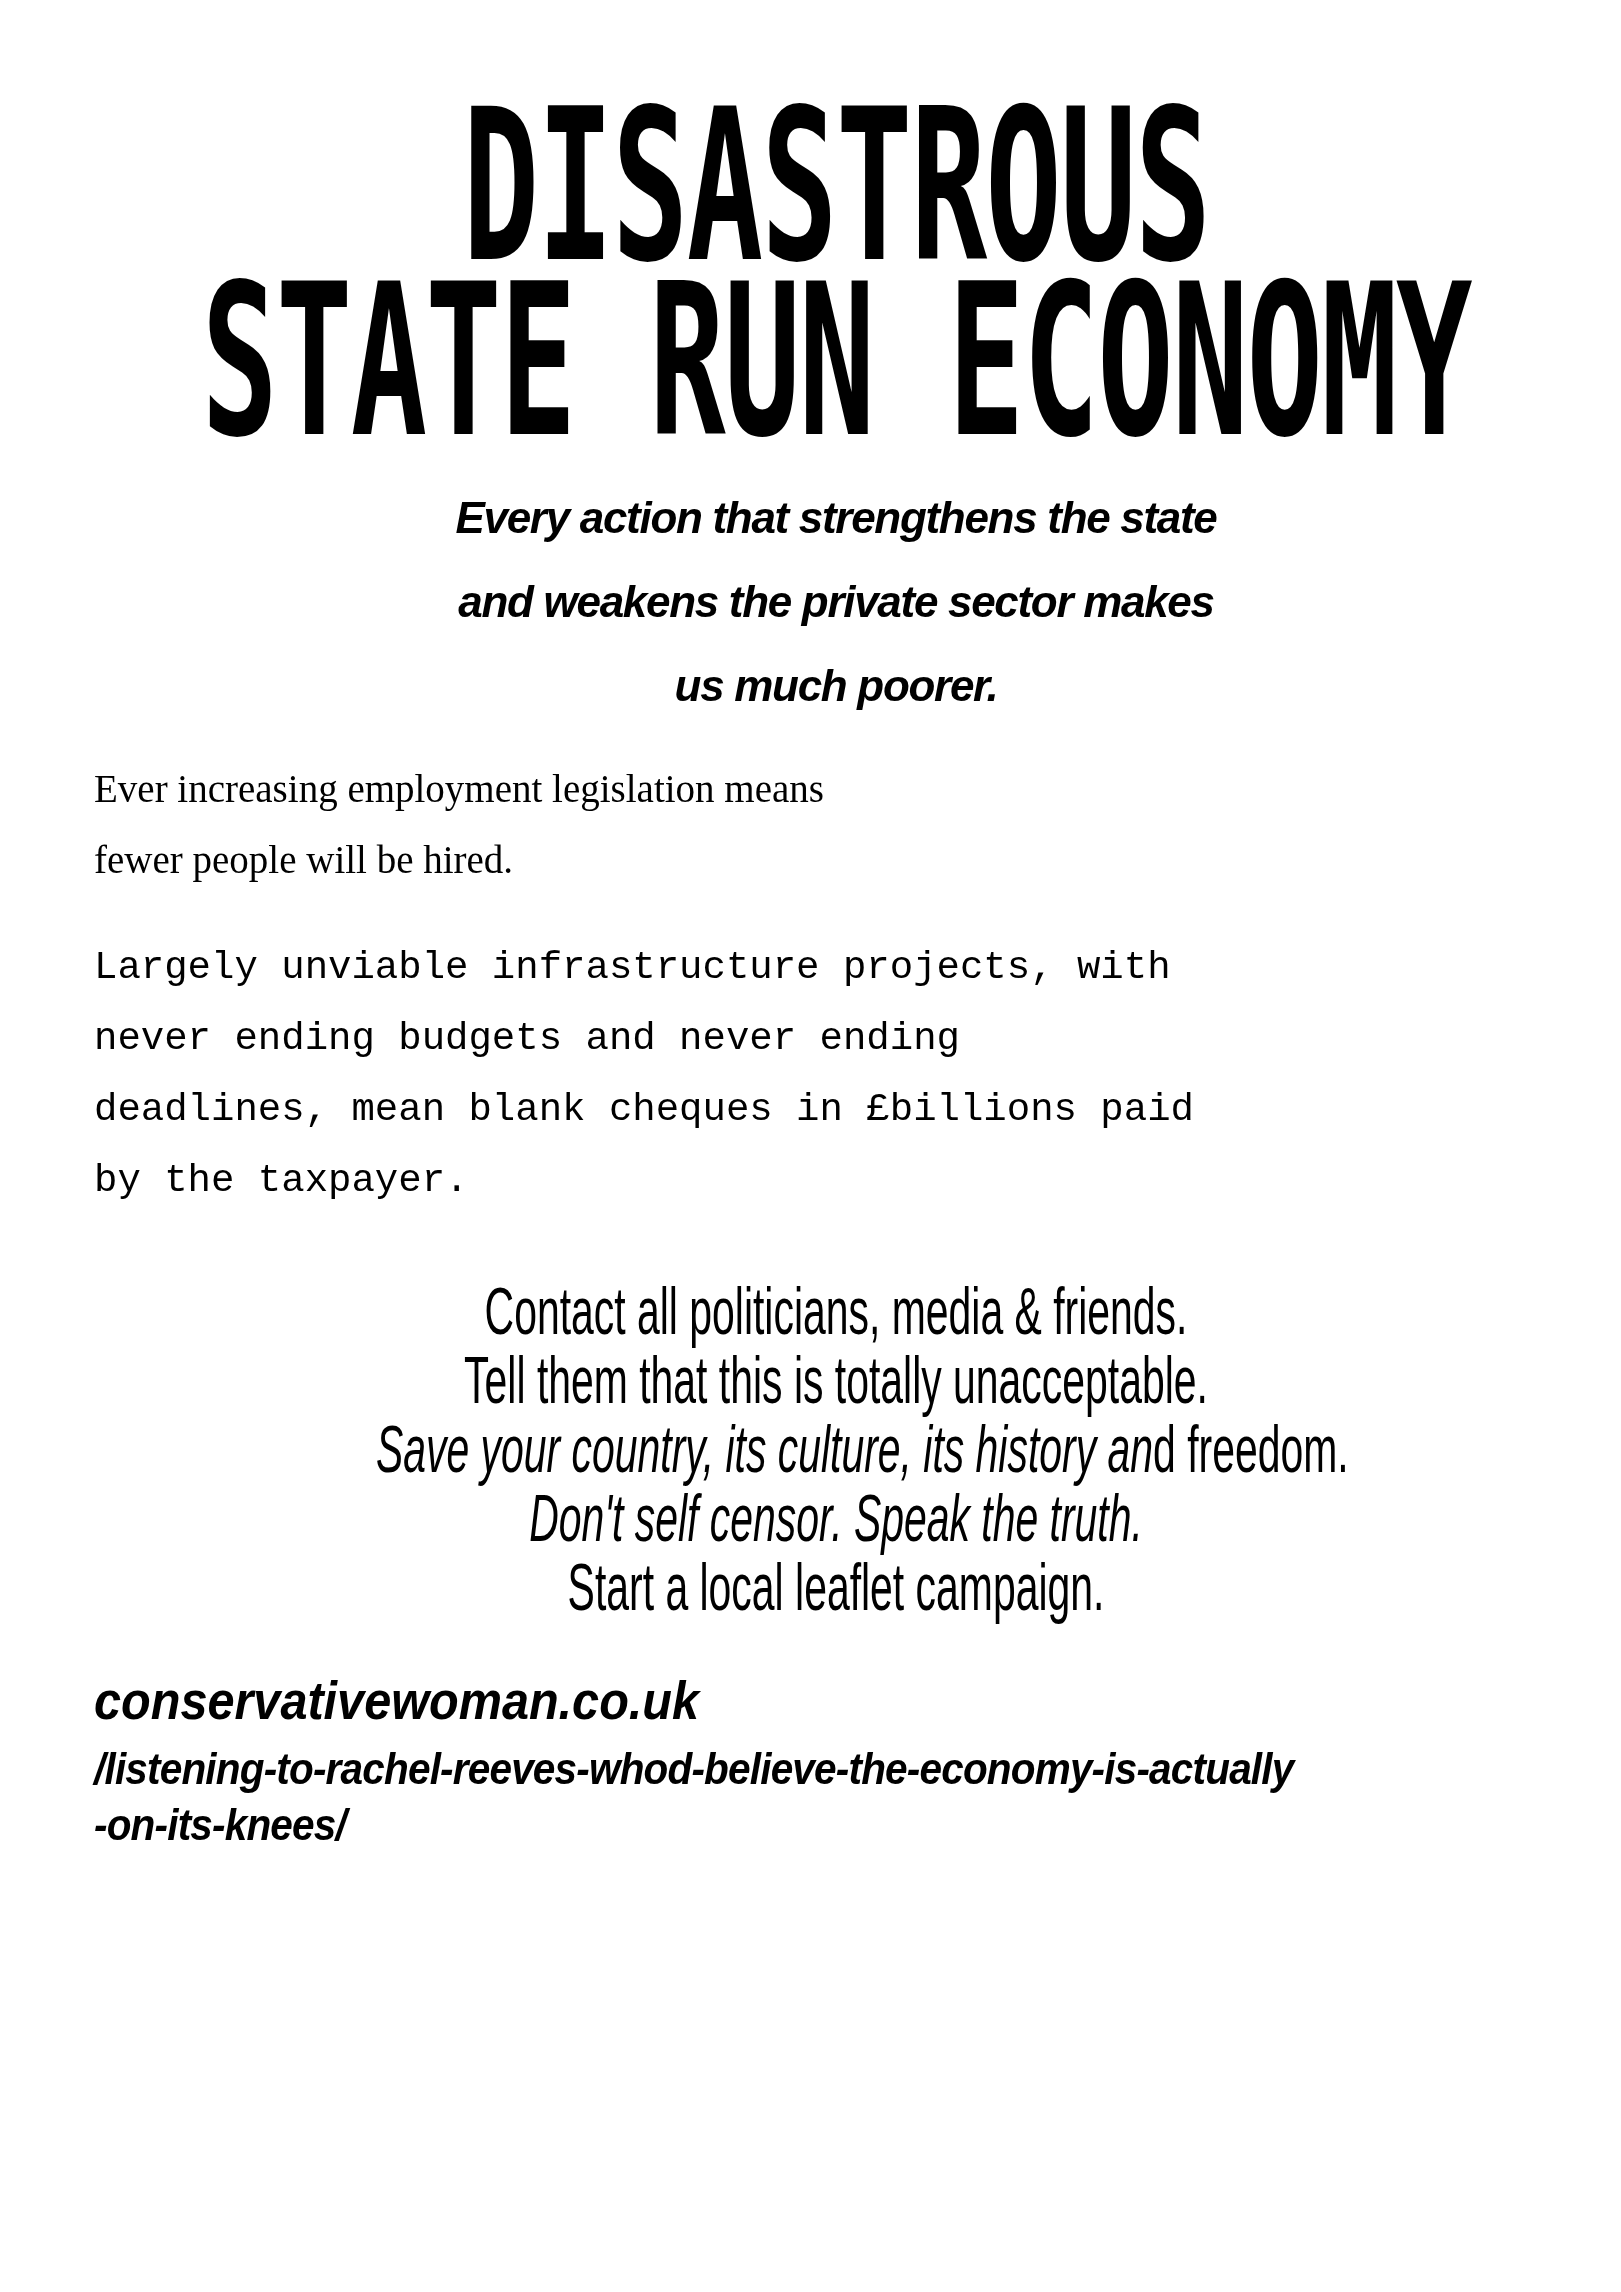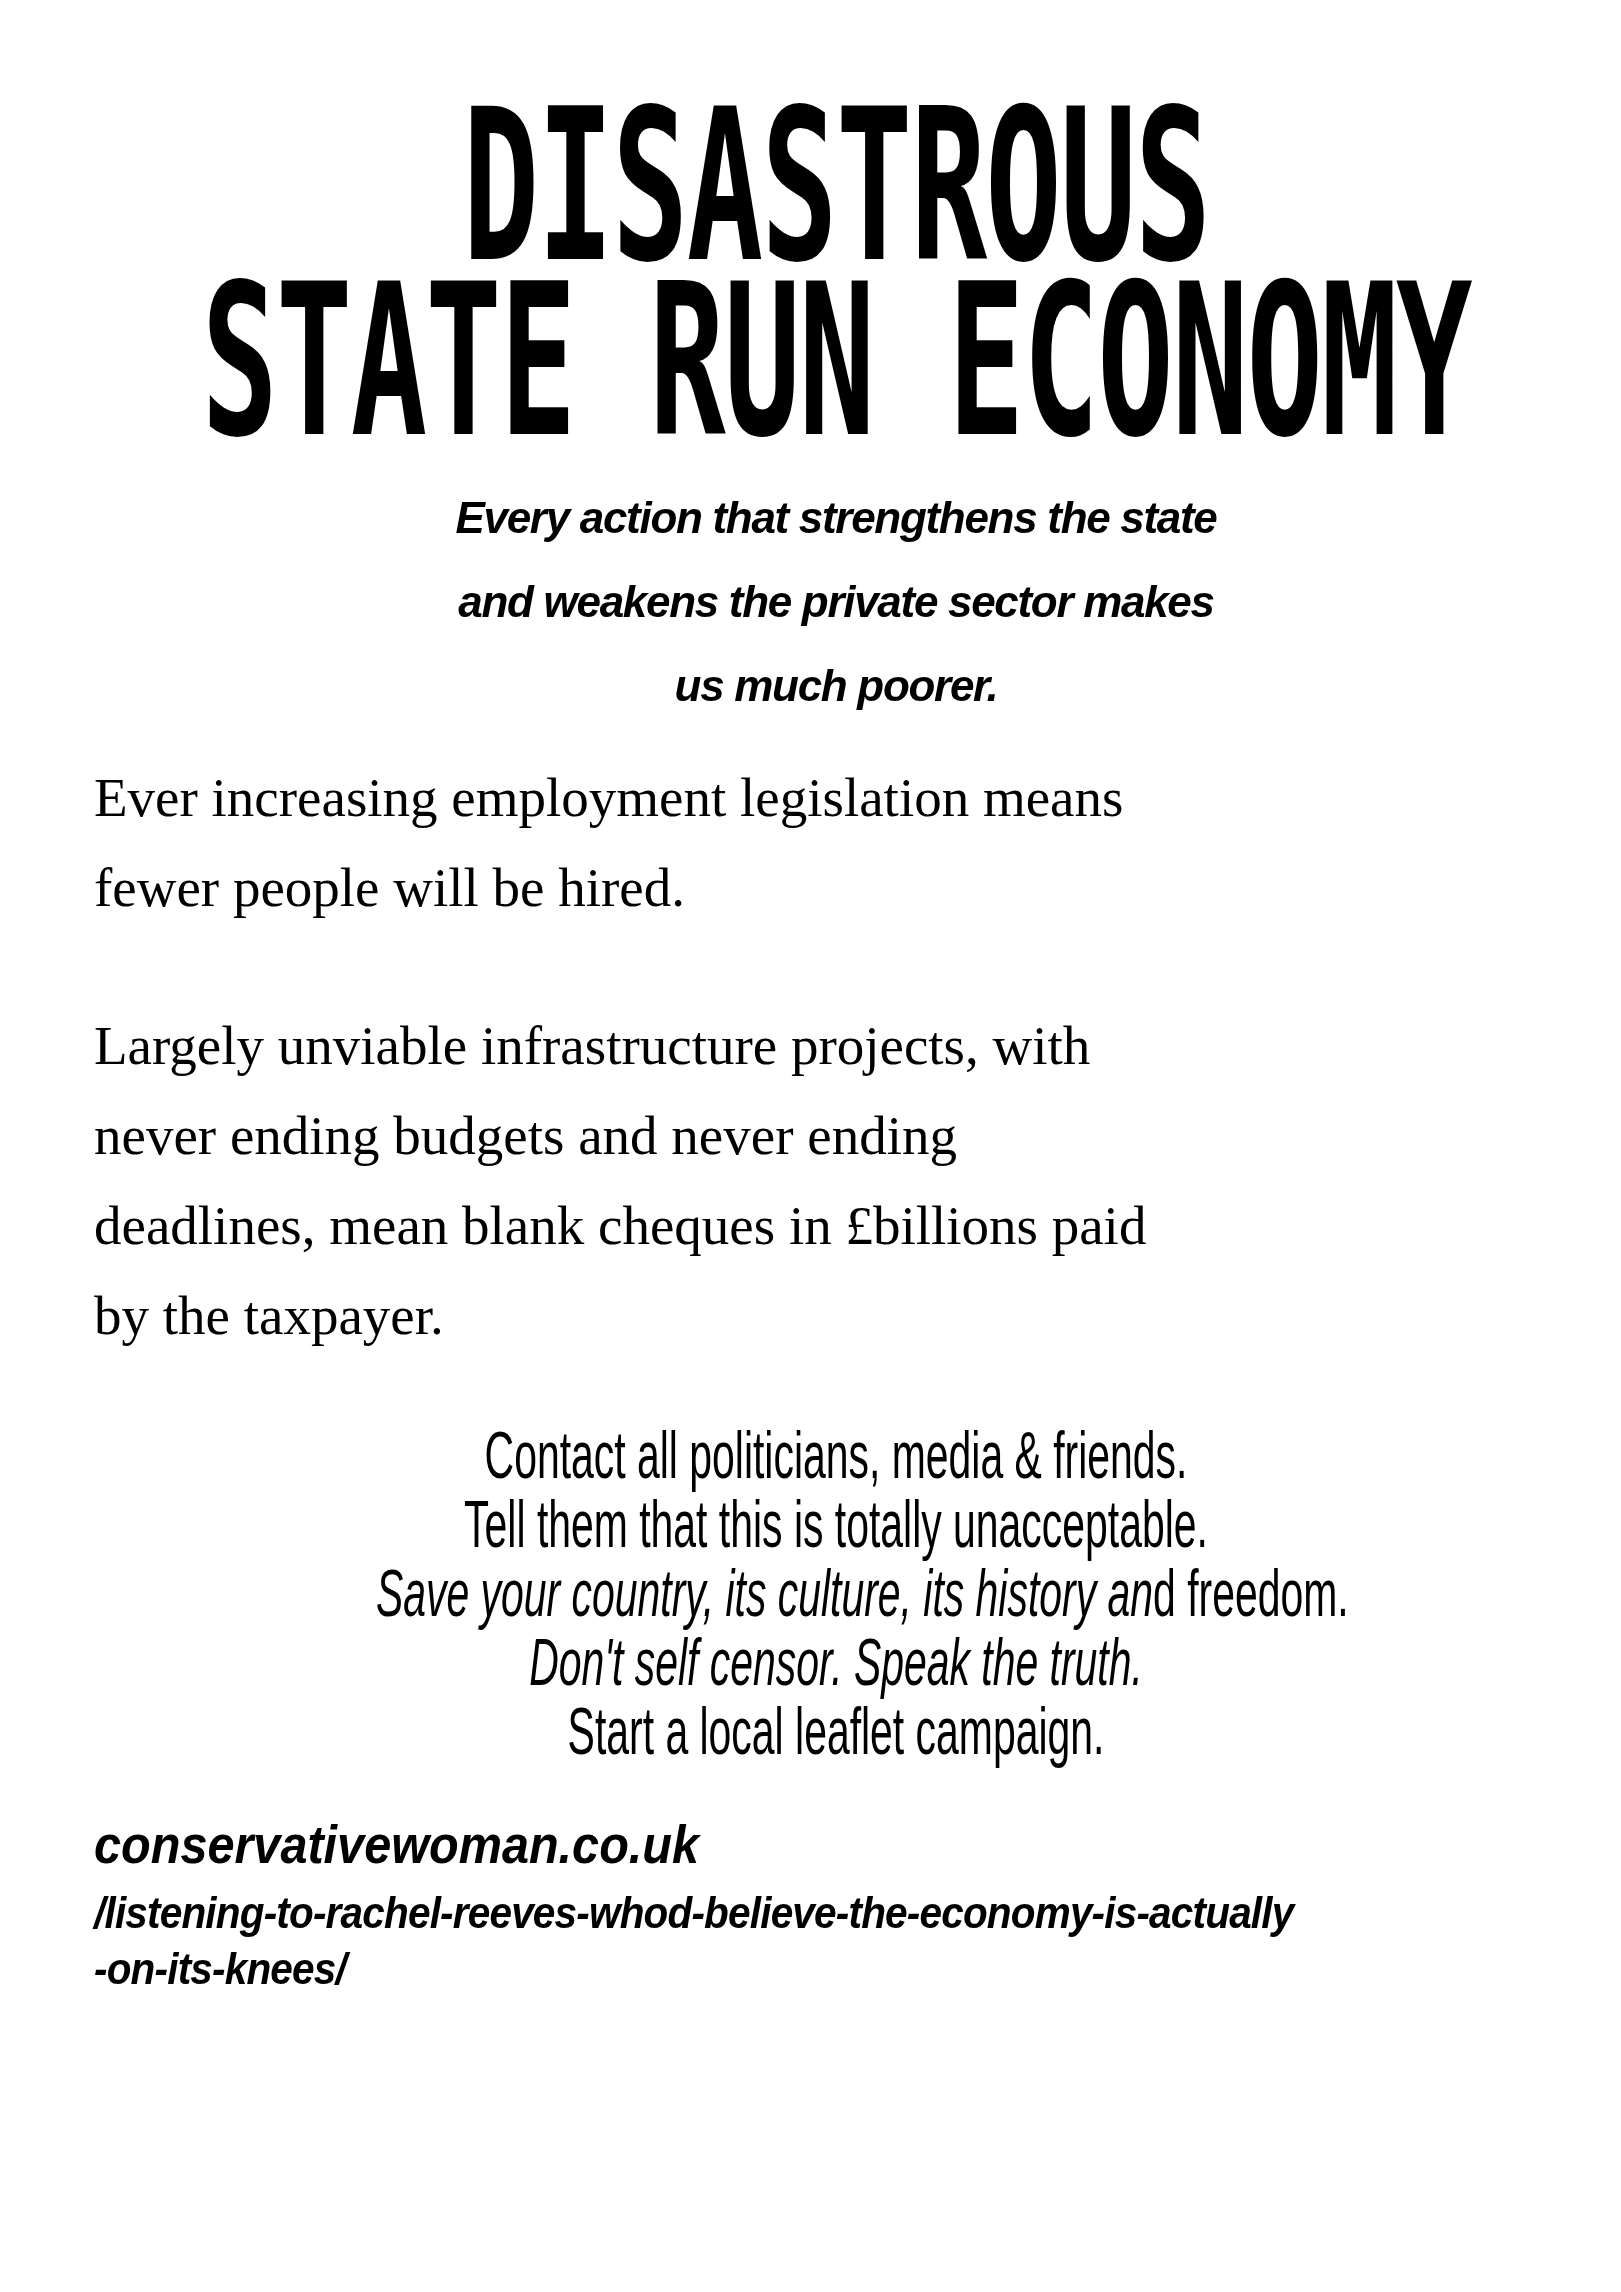--- a/index.html
+++ b/index.html
@@ -40,26 +40,26 @@
     font-size: 44px;
     line-height: 84px;
     letter-spacing: -1.3px;
     white-space: pre-line;
   }
 
   
   .body-copy { margin-top: 25px; }
   .body-para {
     font-family: "Liberation Serif", serif;
-    font-size: 55px;
-    line-height: 90px;
+    font-size: 39px;
+    line-height: 71px;
     margin: 0;
     white-space: pre-line;
   }
-  .body-para + .body-para { margin-top: 68px; }
+  .body-para + .body-para { margin-top: 38px; font-family: Liberation Mono, monospace; }
 
   
   .cta { margin-top: 60px; text-align: center; }
   .cta-line {
     font-family: "Liberation Sans", sans-serif;
     font-size: 66px;
     line-height: 69px;
     white-space: nowrap;
     transform: scaleX(0.62);
     transform-origin: 50% 50%;

